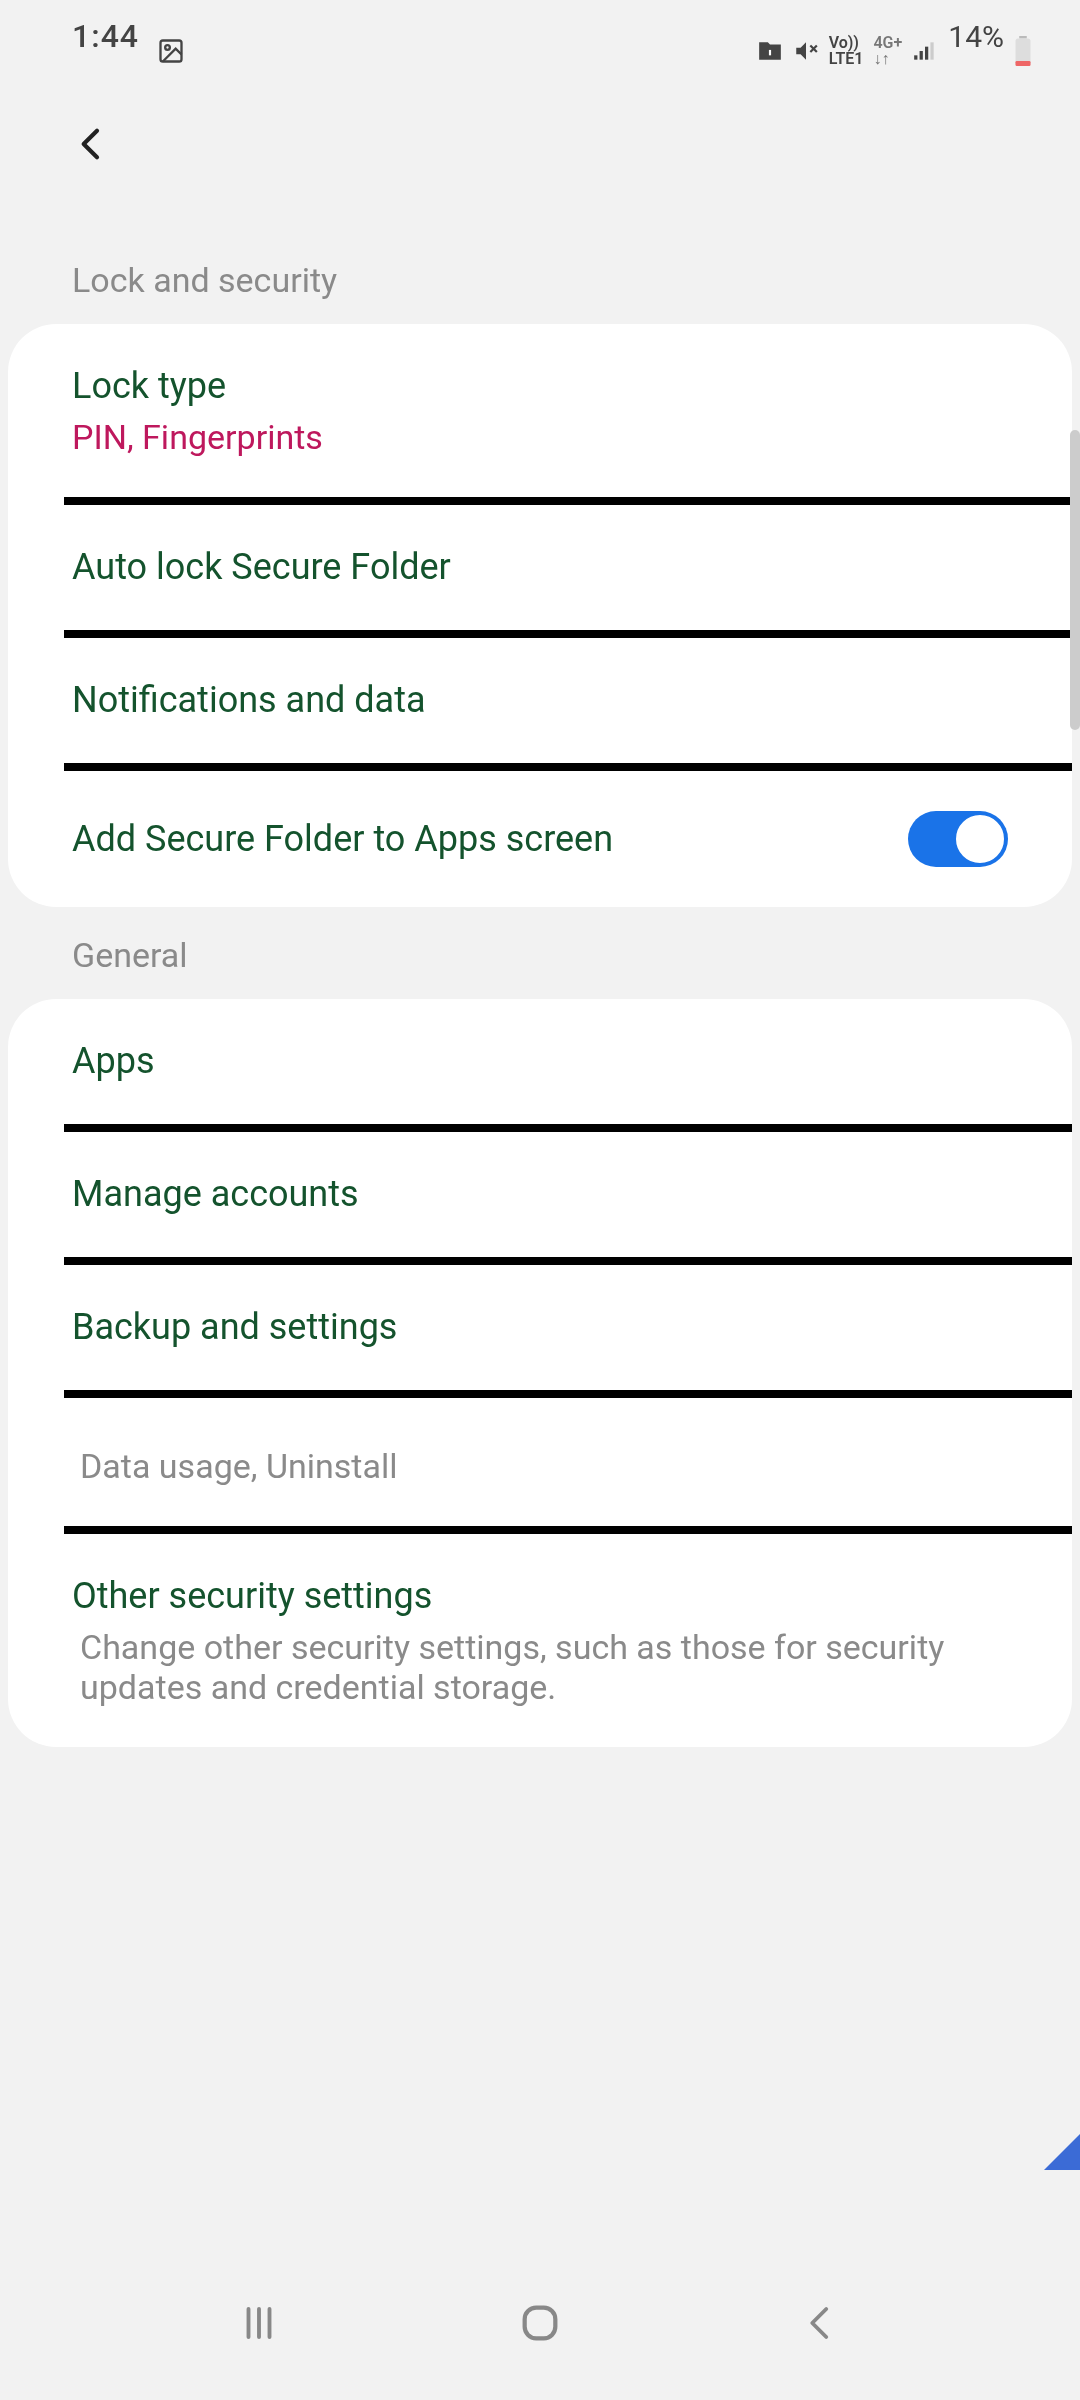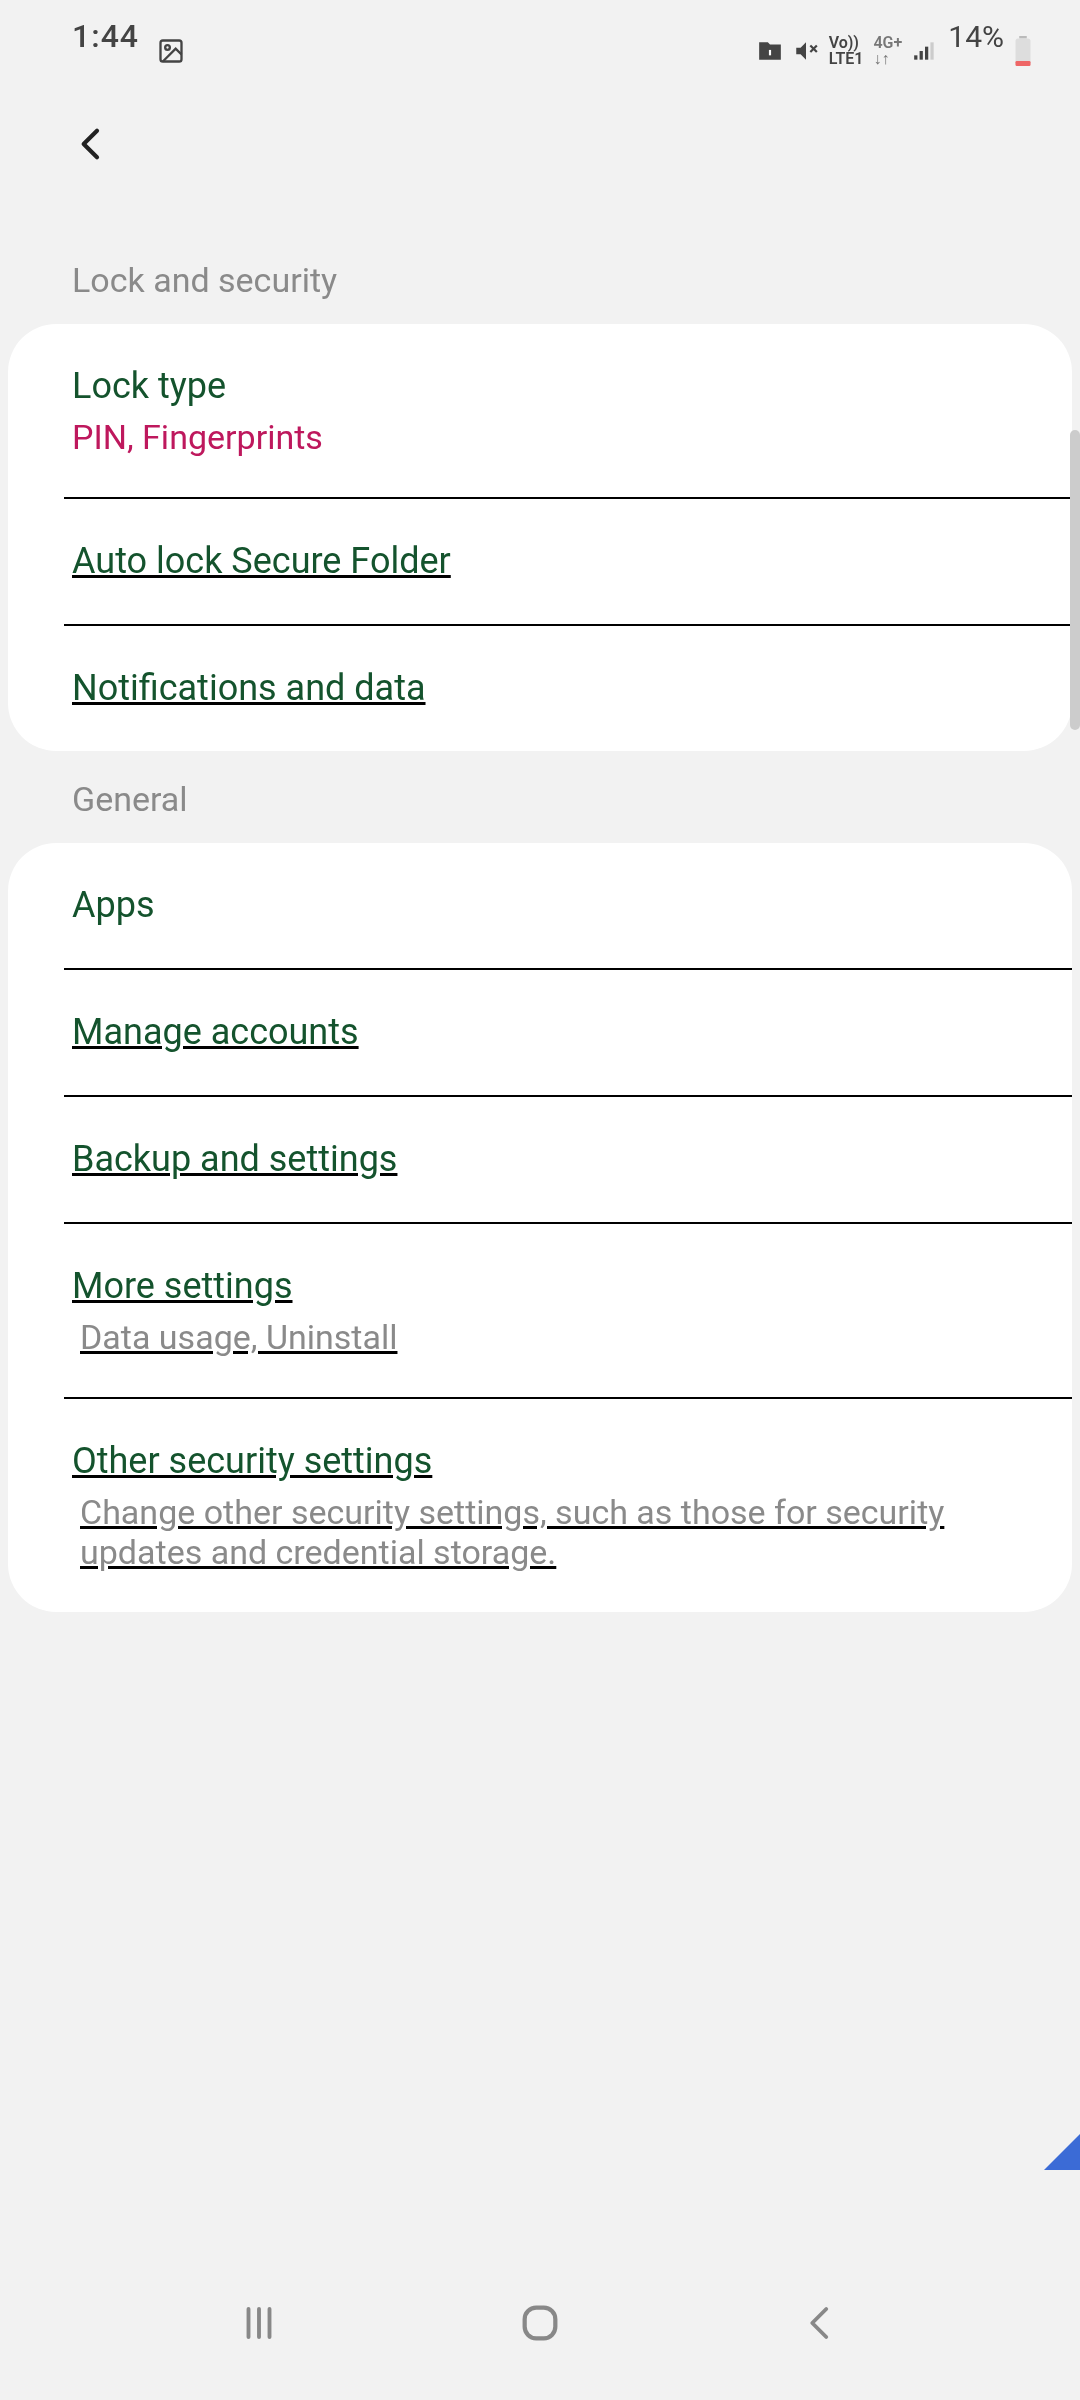--- a/index.html
+++ b/index.html
@@ -50,25 +50,24 @@
     border-radius: 48px;
     margin: 0 8px;
     padding: 0 0;
   }
 
   .row {
     padding: 40px 64px;
     position: relative;
   }
   .row + .row {
-    border-top: 2px solid #000000;
+    border-top: 8px solid #000000;
     margin-left: 56px;
     padding-left: 8px;
     padding-right: 64px;
-    text-decoration: underline;
   }
   
   .card .row + .row {
     padding-left: 8px;
     margin-left: 56px;
   }
   .row-title {
     font-size: 36px;
     color: #14532d;
     line-height: 1.25;
@@ -209,36 +208,39 @@
   <div class="row">
     <div class="row-title">Lock type</div>
     <div class="row-sub">PIN, Fingerprints</div>
   </div>
   <div class="row">
     <div class="row-title">Auto lock Secure Folder</div>
   </div>
   <div class="row">
     <div class="row-title">Notifications and data</div>
   </div>
+  <div class="row with-toggle">
+    <div class="row-title">Add Secure Folder to Apps screen</div>
+    <div class="toggle"></div>
+  </div>
 </div>
 
 <div class="section-label">General</div>
 
 <div class="card">
   <div class="row">
     <div class="row-title">Apps</div>
   </div>
   <div class="row">
     <div class="row-title">Manage accounts</div>
   </div>
   <div class="row">
     <div class="row-title">Backup and settings</div>
   </div>
   <div class="row">
-    <div class="row-title">More settings</div>
     <div class="row-sub gray">Data usage, Uninstall</div>
   </div>
   <div class="row">
     <div class="row-title">Other security settings</div>
     <div class="row-sub gray">Change other security settings, such as those for security updates and credential storage.</div>
   </div>
 </div>
 
 <div class="scroll-hint"></div>
 <div class="bottom-corner"></div>

